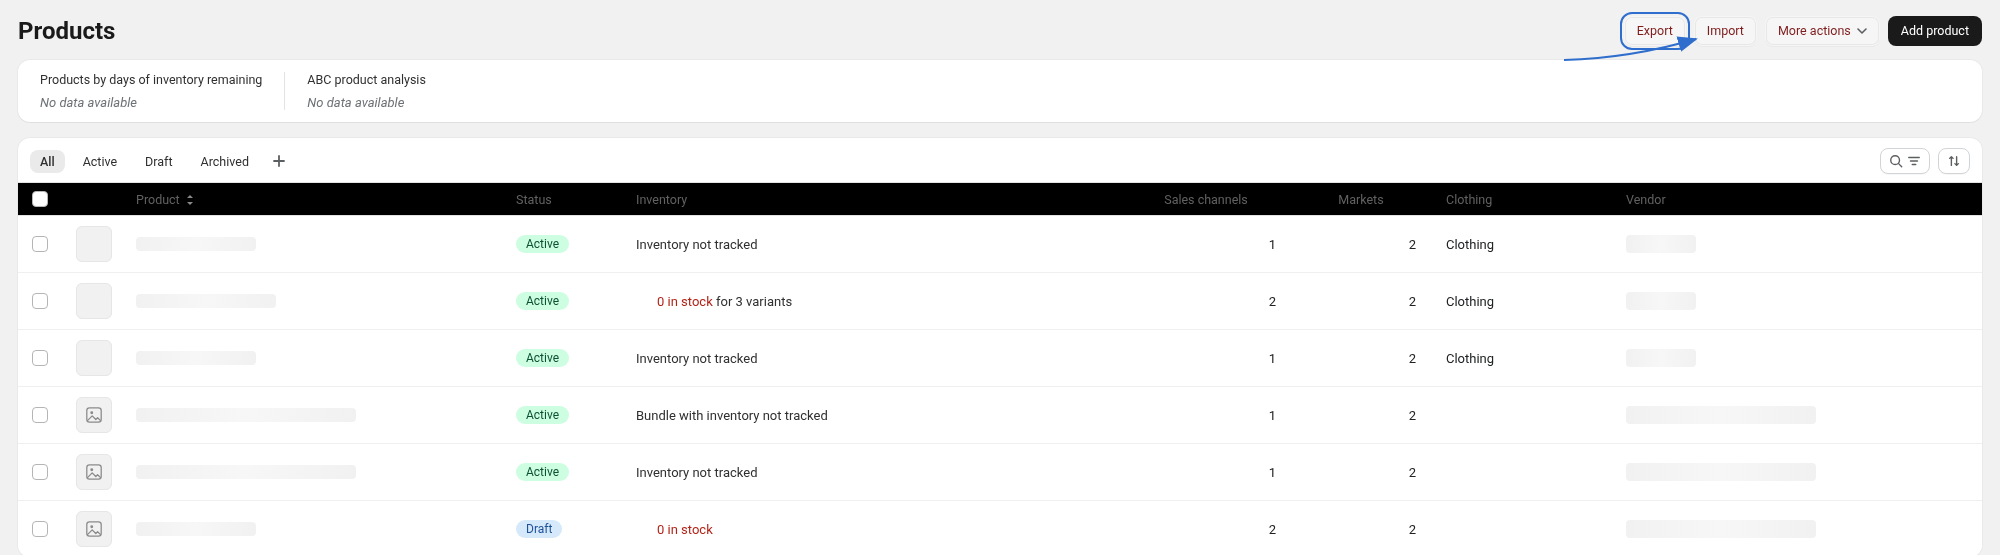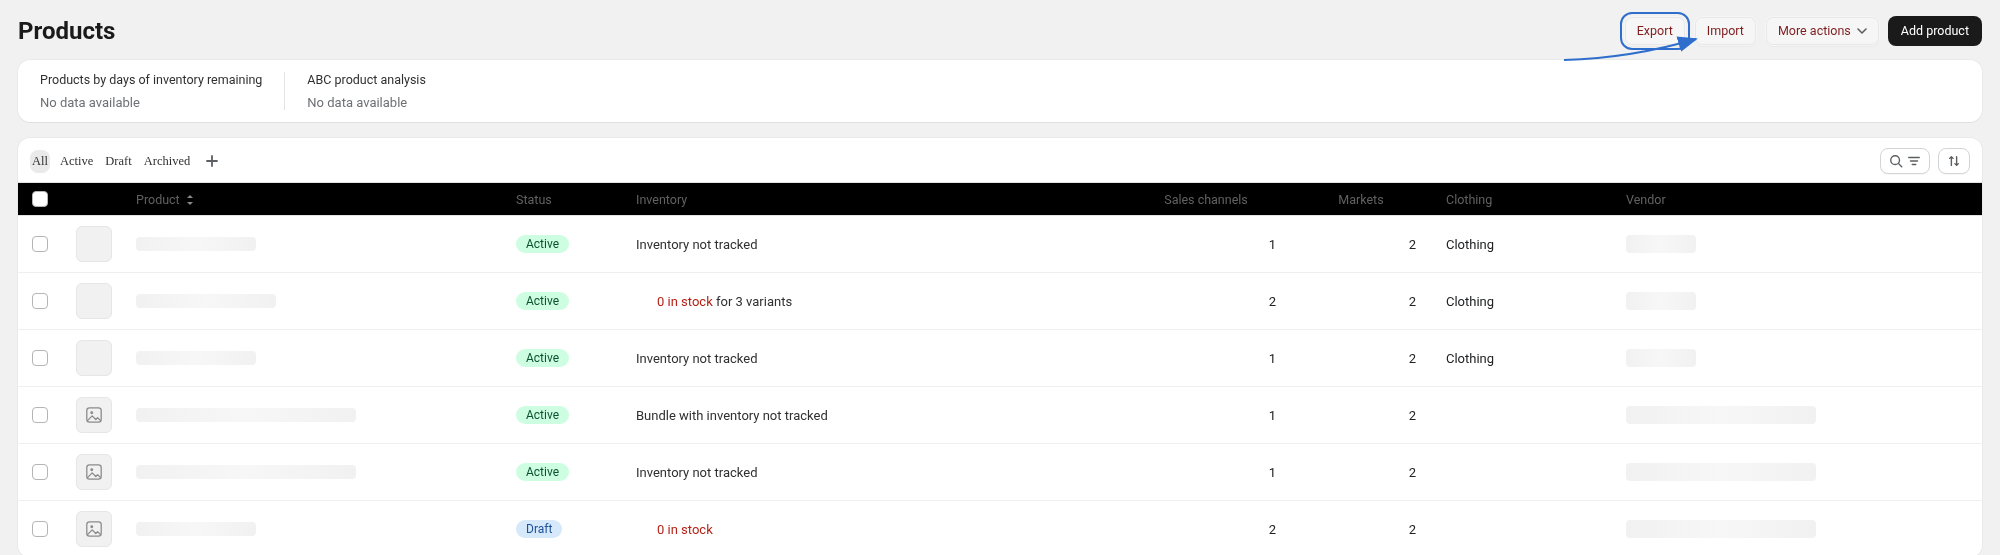--- a/index.html
+++ b/index.html
@@ -73,36 +73,35 @@
       display: flex;
     }
     .metric {
       padding: 0 22px;
       border-right: 1px solid #e3e3e3;
       min-width: 250px;
     }
     .metric:last-child { border-right: none; }
     .metric-label { font-size: 12.5px; color: #303030; margin-bottom: 8px; }
     .metric-value { font-size: 13px; color: #616161; font-weight: 600; }
-    .metric-value.sub { font-weight: 400; color: #6d7175; }
+    .metric-value.sub { font-weight: 400; color: #6d7175; font-style: italic; }
 
     .tab-bar {
       display: flex;
       align-items: center;
       justify-content: space-between;
       padding: 10px 12px 8px 12px;
     }
     .tabs { display: flex; align-items: center; gap: 8px; }
     .tab {
-      padding: 4px 2px;
+      padding: 4px 10px;
       border-radius: 8px;
       font-size: 12.5px;
       color: #303030;
       cursor: pointer;
-      font-family: Liberation Serif, serif;
     }
     .tab.active { background: #eaeaea; font-weight: 500; }
     .tab-plus {
       width: 24px; height: 24px; display: flex; align-items: center; justify-content: center;
       border-radius: 6px; cursor: pointer; color: #5c5f62;
     }
     .tab-right { display: flex; align-items: center; gap: 8px; }
     .search-filter-btn, .sort-btn {
       display: inline-flex; align-items: center; gap: 4px;
       border: 1px solid #d2d5d8; border-radius: 8px; padding: 5px 8px;

